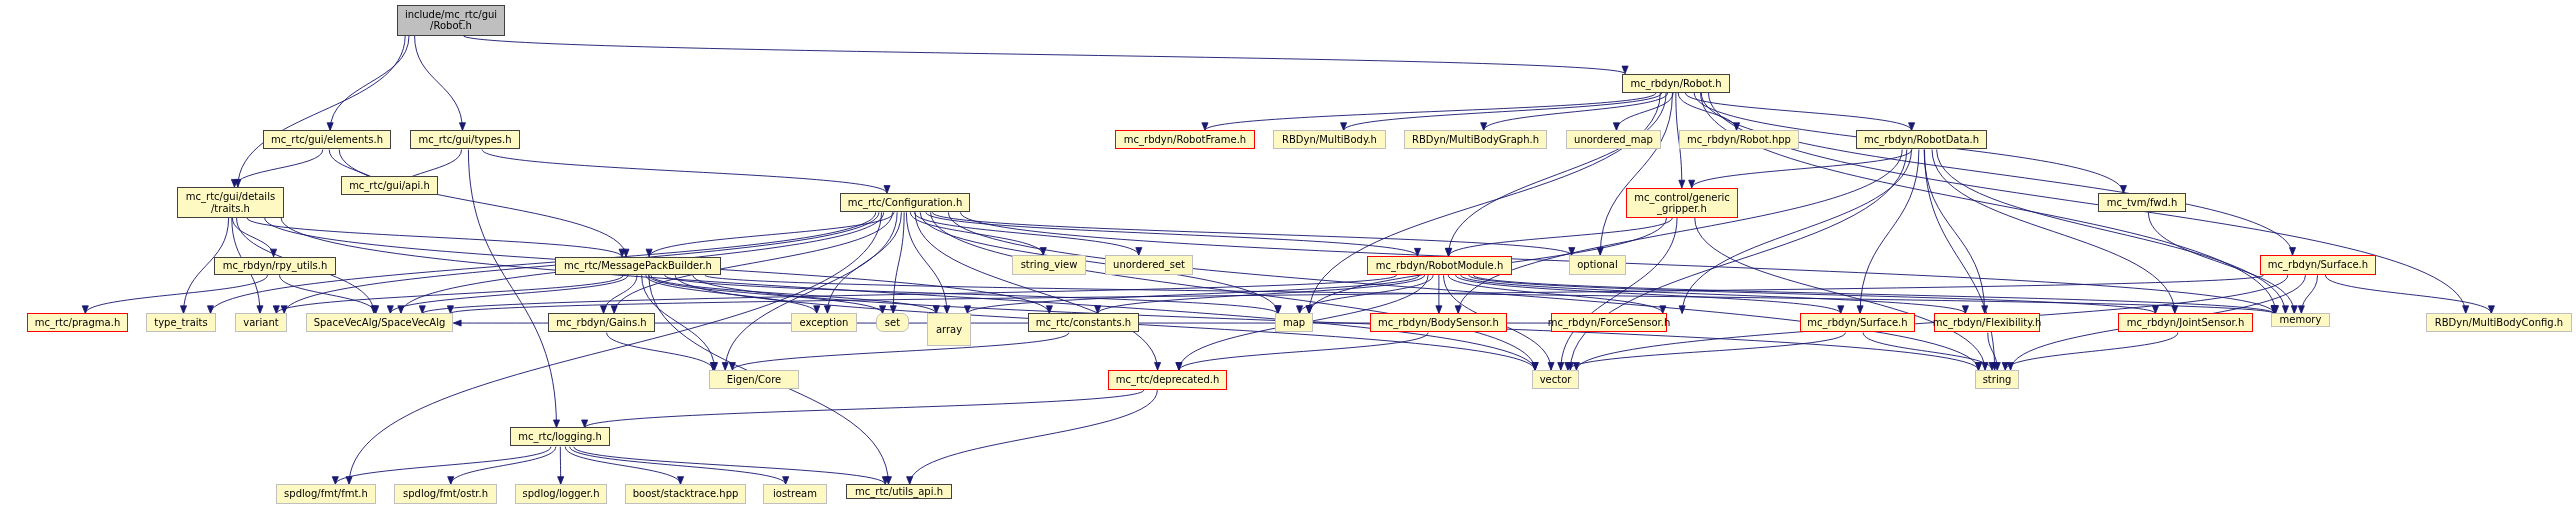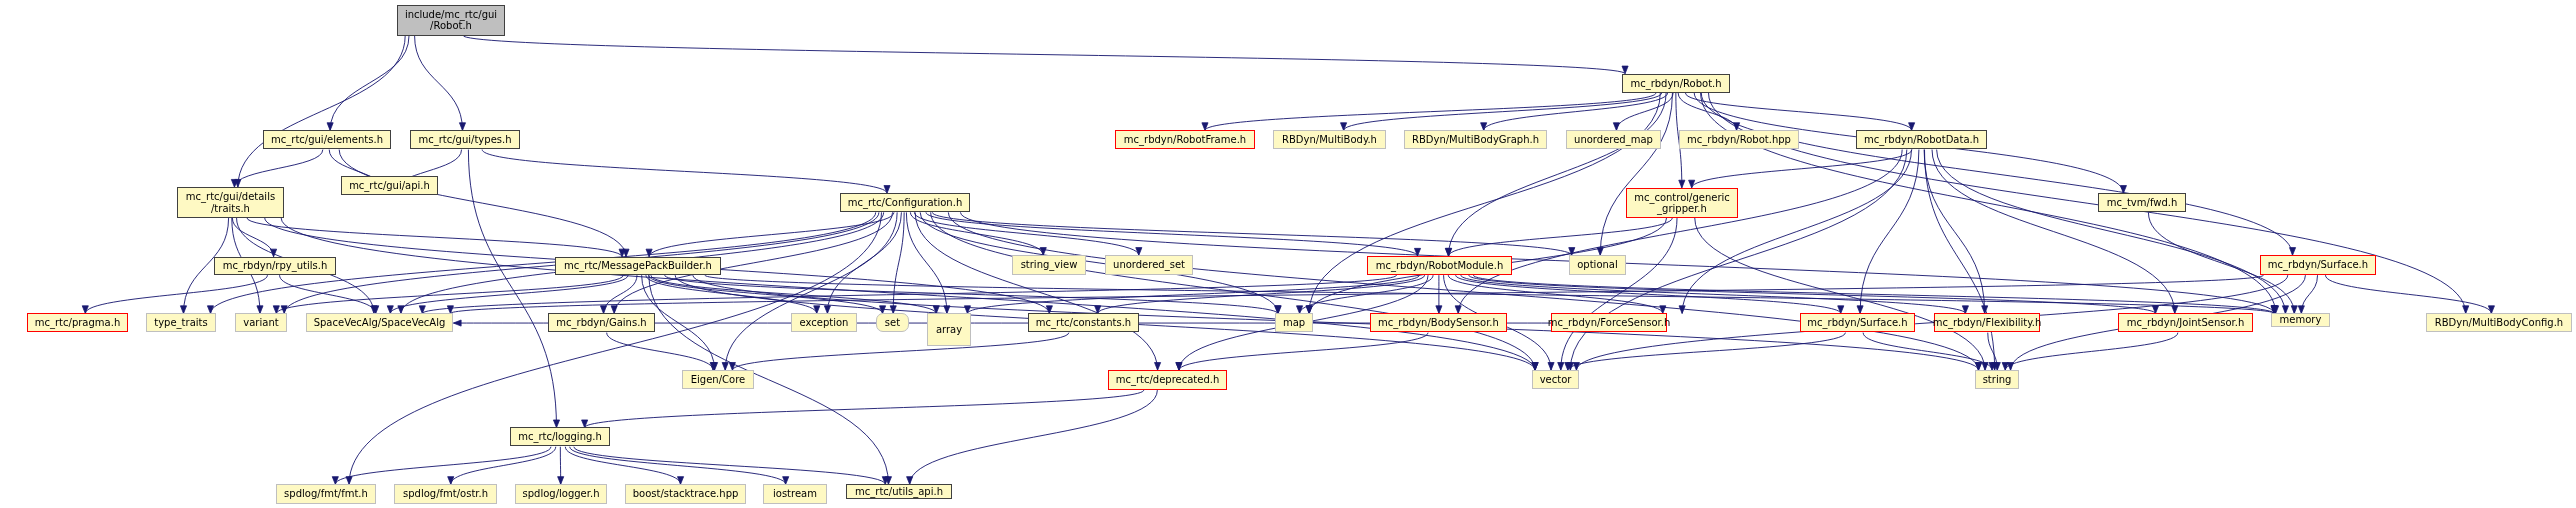--- a/index.html
+++ b/index.html
@@ -256,21 +256,21 @@
     <div class="node doc" style="left: 555px; top: 257px; width: 166px; height: 18.4px;"><span>mc_rtc/MessagePackBuilder.h</span></div>
     <div class="node red" style="left: 27px; top: 313px; width: 101px; height: 19px;"><span>mc_rtc/pragma.h</span></div>
     <div class="node sys" style="left: 146px; top: 313px; width: 70px; height: 19px;"><span>type_traits</span></div>
     <div class="node sys" style="left: 235px; top: 313px; width: 52px; height: 19px;"><span>variant</span></div>
     <div class="node sys" style="left: 306px; top: 313px; width: 147px; height: 19px;"><span>SpaceVecAlg/SpaceVecAlg</span></div>
     <div class="node doc" style="left: 548px; top: 313px; width: 107px; height: 19px;"><span>mc_rbdyn/Gains.h</span></div>
     <div class="node sys" style="left: 791px; top: 313px; width: 66px; height: 19px;"><span>exception</span></div>
     <div class="node sys" style="left: 876px; top: 313px; width: 33px; height: 19px; border-radius: 7px;"><span>set</span></div>
     <div class="node sys" style="left: 927px; top: 313px; width: 44px; height: 33px;"><span>array</span></div>
     <div class="node doc" style="left: 1028px; top: 313px; width: 111px; height: 19px;"><span>mc_rtc/constants.h</span></div>
-    <div class="node sys" style="left: 682px; top: 370px; width: 72px; height: 19px; justify-content: center;"><span>Eigen/Core</span></div>
+    <div class="node sys" style="left: 709px; top: 370px; width: 90px; height: 19px; justify-content: center;"><span>Eigen/Core</span></div>
     <div class="node sys" style="left: 1012px; top: 255px; width: 74px; height: 20px;"><span>string_view</span></div>
     <div class="node sys" style="left: 1105px; top: 255px; width: 88px; height: 20px;"><span>unordered_set</span></div>
     <div class="node sys" style="left: 1275px; top: 313px; width: 38px; height: 19px;"><span>map</span></div>
     <div class="node red" style="left: 1108px; top: 370px; width: 119px; height: 20px;"><span>mc_rtc/deprecated.h</span></div>
     <div class="node doc" style="left: 510px; top: 427px; width: 100px; height: 19px;"><span>mc_rtc/logging.h</span></div>
     <div class="node sys" style="left: 276px; top: 484px; width: 100px; height: 20px;"><span>spdlog/fmt/fmt.h</span></div>
     <div class="node sys" style="left: 394px; top: 484px; width: 103px; height: 20px;"><span>spdlog/fmt/ostr.h</span></div>
     <div class="node sys" style="left: 515px; top: 484px; width: 92px; height: 20px;"><span>spdlog/logger.h</span></div>
     <div class="node sys" style="left: 625px; top: 484px; width: 121px; height: 20px;"><span>boost/stacktrace.hpp</span></div>
     <div class="node sys" style="left: 763px; top: 484px; width: 64px; height: 20px;"><span>iostream</span></div>

